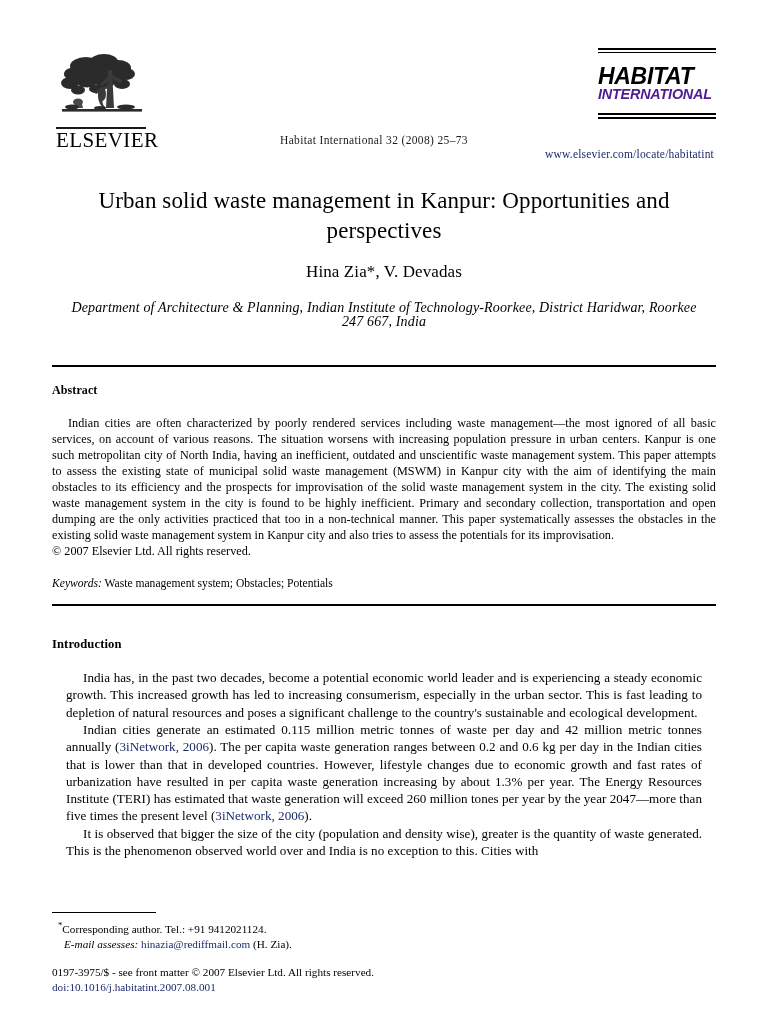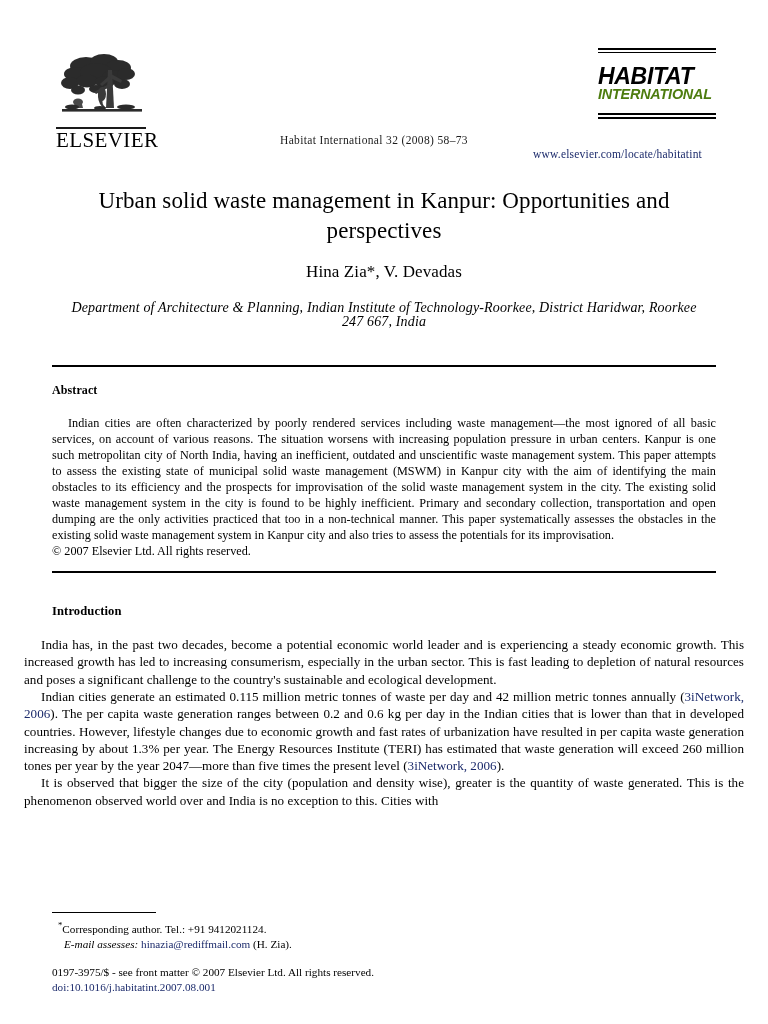--- a/index.html
+++ b/index.html
@@ -93,26 +93,26 @@
     margin: 12px 0 0 0;
     color: #000;
   }
   .habitat-sub {
     font-family: "Liberation Sans", "DejaVu Sans", sans-serif;
     font-weight: bold;
     font-size: 14.4px;
     line-height: 15px;
     letter-spacing: -0.2px;
     margin: 0 0 11px 0;
-    color: #4d7c0f;
+    color: #4c1d95;
   }
 
   .journal-url {
     position: absolute;
-    right: 16px;
+    right: 4px;
     top: 100px;
     font-size: 11.5px;
     color: #1b2a6b;
     letter-spacing: 0.2px;
     white-space: nowrap;
   }
 
   
   .title-block {
     margin: 18px 66px 0 66px;
@@ -185,21 +185,21 @@
   .section-heading {
     font-weight: bold;
     font-size: 12.6px;
     margin: 31px 52px 0 52px;
     letter-spacing: 0.1px;
   }
   .body-text {
     font-size: 13.1px;
     line-height: 17.3px;
     text-align: justify;
-    margin: 0 24px;
+    margin: 0 66px;
     letter-spacing: 0.02px;
   }
   .body-text.first { margin-top: 17px; }
   .para-indent { text-indent: 17px; }
 
   a.ref, .ref {
     color: #1b2a6b;
     text-decoration: none;
   }
 
@@ -281,21 +281,21 @@
         <g fill="#2b2b2b">
           <ellipse cx="16" cy="57" rx="7" ry="2.4"></ellipse>
           <ellipse cx="70" cy="57" rx="9" ry="2.6"></ellipse>
           <ellipse cx="44" cy="58" rx="6" ry="2"></ellipse>
         </g>
       </svg>
       <div class="elsevier-rule"></div>
       <div class="elsevier-word">ELSEVIER</div>
     </div>
 
-    <div class="journal-ref">Habitat International 32 (2008) 58–73</div>
+    <div class="journal-ref">Habitat International 32 (2008) 25–73</div>
 
     <div class="habitat-block">
       <div class="hb-rule-top">
         <div class="hb-line-thick"></div>
         <div class="hb-gap"></div>
         <div class="hb-line-thin"></div>
       </div>
       <div class="habitat-name">HABITAT</div>
       <div class="habitat-sub">INTERNATIONAL</div>
       <div class="hb-rule-bottom">
@@ -315,20 +315,24 @@
     <div class="authors">Hina Zia*, V. Devadas</div>
     <div class="affiliation">Department of Architecture &amp; Planning, Indian Institute of Technology-Roorkee, District Haridwar, Roorkee 247 667, India</div>
   </div>
 
   <div class="hrule rule-abstract-top"></div>
 
   <div class="abstract-wrap">
     <div class="abstract-heading">Abstract</div>
     <p class="abstract-body"><span>Indian cities are often characterized by poorly rendered services including waste management—the most ignored of all basic services, on account of various reasons. The situation worsens with increasing population pressure in urban centers. Kanpur is one such metropolitan city of North India, having an inefficient, outdated and unscientific waste management system. This paper attempts to assess the existing state of municipal solid waste management (MSWM) in Kanpur city with the aim of identifying the main obstacles to its efficiency and the prospects for improvisation of the solid waste management system in the city. The existing solid waste management system in the city is found to be highly inefficient. Primary and secondary collection, transportation and open dumping are the only activities practiced that too in a non-technical manner. This paper systematically assesses the obstacles in the existing solid waste management system in Kanpur city and also tries to assess the potentials for its improvisation.</span></p>
     <div class="copyright-line">© 2007 Elsevier Ltd. All rights reserved.</div>
+    <div class="keywords">
+      <span class="kw-label">Keywords:</span>
+      <span>Waste management system; Obstacles; Potentials</span>
+    </div>
   </div>
 
   <div class="hrule rule-abstract-bottom"></div>
 
   <div class="section-heading">Introduction</div>
 
   <p class="body-text first para-indent">India has, in the past two decades, become a potential economic world leader and is experiencing a steady economic growth. This increased growth has led to increasing consumerism, especially in the urban sector. This is fast leading to depletion of natural resources and poses a significant challenge to the country's sustainable and ecological development.</p>
 
   <p class="body-text para-indent"><span>Indian cities generate an estimated 0.115 million metric tonnes of waste per day and 42 million metric tonnes annually (</span><span class="ref">3iNetwork, 2006</span><span>). The per capita waste generation ranges between 0.2 and 0.6 kg per day in the Indian cities that is lower than that in developed countries. However, lifestyle changes due to economic growth and fast rates of urbanization have resulted in per capita waste generation increasing by about 1.3% per year. The Energy Resources Institute (TERI) has estimated that waste generation will exceed 260 million tones per year by the year 2047—more than five times the present level (</span><span class="ref">3iNetwork, 2006</span><span>).</span></p>
 

